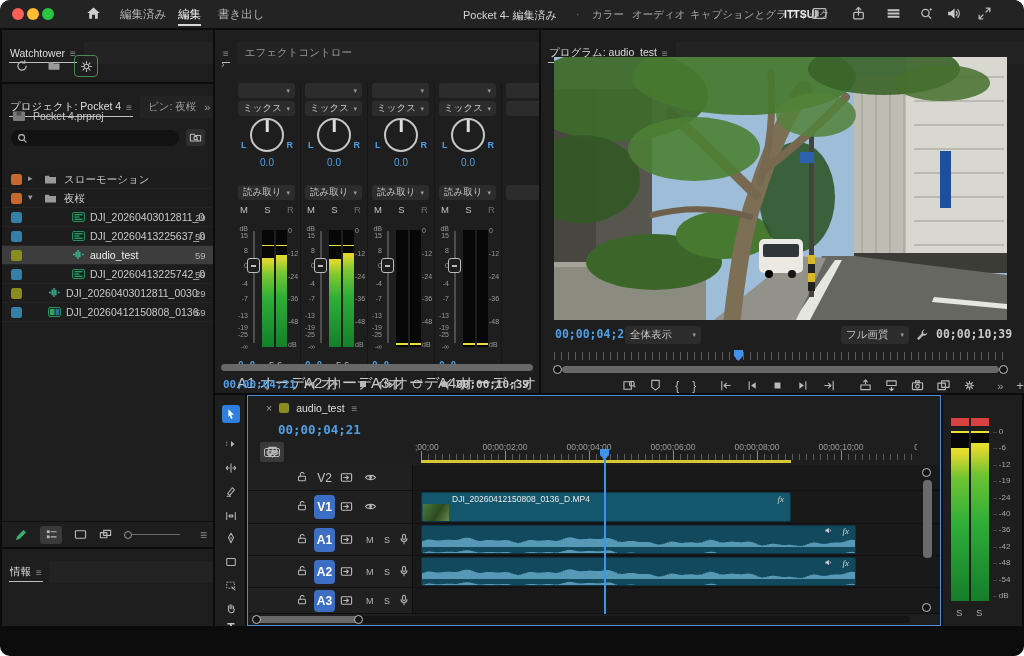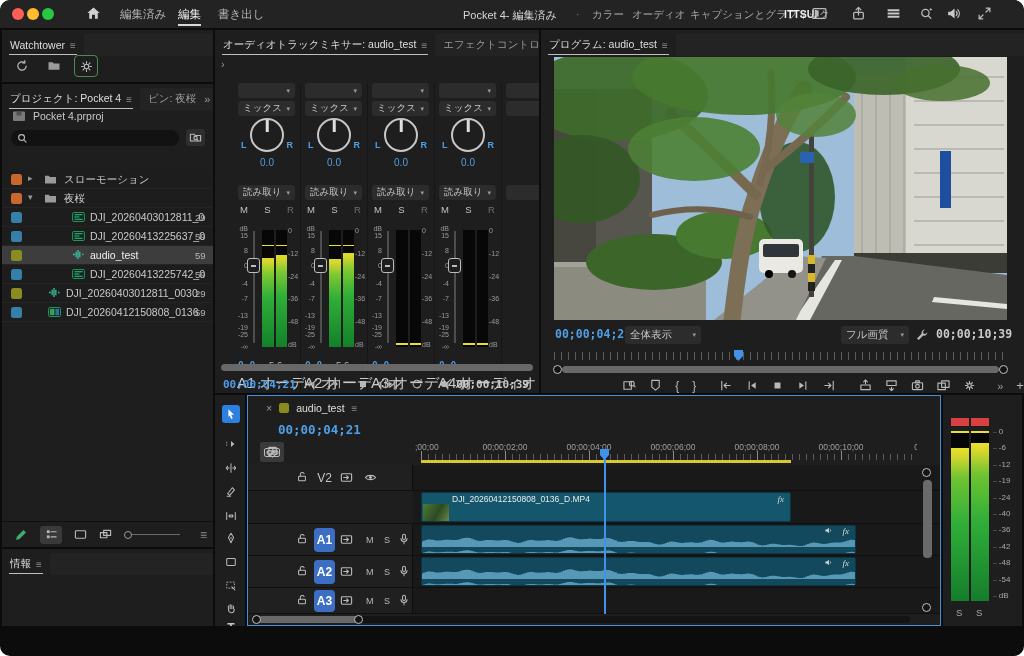--- a/index.html
+++ b/index.html
@@ -2,21 +2,21 @@
 <html><head>
 <meta charset="utf-8">
 <style>
 *{margin:0;padding:0;box-sizing:border-box;font-family:"Liberation Sans","DejaVu Sans",sans-serif}
 html,body{width:1024px;height:656px;background:#fff;overflow:hidden}
 #win{position:absolute;inset:0;background:#0c0c0c;border-radius:10px;overflow:hidden}
 .panel{position:absolute;background:#1e1e1e;overflow:hidden}
 svg{display:block}
 .st{stroke:#b9b9b9;fill:none;stroke-width:1.2;stroke-linecap:round;stroke-linejoin:round}
 .fl{fill:#b9b9b9;stroke:none}
-.tabbar{position:absolute;top:4px;left:0;right:0;height:22px;background:#232323;display:flex;align-items:center;font-size:10.5px;color:#9b9b9b;white-space:nowrap}
+.tabbar{position:absolute;top:12px;left:0;right:0;height:22px;background:#232323;display:flex;align-items:center;font-size:10.5px;color:#9b9b9b;white-space:nowrap}
 .tab{height:22px;display:flex;align-items:center;gap:5px;padding:0 8px;position:relative}
 .tab.active{color:#dfdfdf;background:#1e1e1e}
 .tab.active::after{content:"";position:absolute;left:7px;right:7px;bottom:1px;height:1px;background:#bfbfbf}
 .hamb{color:#8b8b8b;font-size:10px;font-weight:bold}
 .ovf{color:#9b9b9b;font-size:11px;margin-left:auto;padding-right:8px}
 .dd{position:absolute;background:#2c2c2c;border-radius:3px;color:#c6c6c6;font-size:9.5px;display:flex;align-items:center;justify-content:space-between;padding:0 5px;height:15px}
 .dd .chev{font-size:7px;color:#9a9a9a;margin-left:4px}
 .tcb{color:#4f9fe6;font-family:"DejaVu Sans Mono",monospace;font-weight:bold}
 .tcw{color:#c9c9c9;font-family:"DejaVu Sans Mono",monospace;font-weight:bold}
 .ic{display:inline-flex;align-items:center;justify-content:center}
@@ -337,21 +337,20 @@
         <div class="tab active">
           <span>情報</span>
           <span class="hamb">≡</span>
         </div>
       </div>
   </div>
 
   <div class="panel" style="left:215px;top:30px;width:324px;height:363px">
     <div class="tabbar">
       <div class="tab active">
-          <span>オーディオトラックミキサー: audio_test</span>
           <span class="hamb">≡</span>
         </div>
       <div class="tab">
           <span>エフェクトコントロー</span>
         </div>
 
     </div>
     <span style="position:absolute;left:6px;top:28px;color:#9a9a9a;font-size:11px">›</span>
 
     <div class="strip" style="left:19px">
@@ -936,20 +935,41 @@
             <svg viewBox="0 0 14 14" width="13" height="13">
               <path d="M1.5 7C3.5 4 10.5 4 12.5 7 10.5 10 3.5 10 1.5 7z" class="st"></path>
               <circle cx="7" cy="7" r="1.6" class="fl"></circle>
             </svg>
           </span>
       </div>
       <div class="tbody"></div>
     </div>
 
     <div class="trkrow" style="top:95px;height:33px">
+      <div class="thead">
+        <span class="hic" style="left:48px">
+            <svg viewBox="0 0 14 14" width="12" height="12">
+              <rect x="3" y="6" width="8" height="5.5" rx="1" class="st"></rect>
+              <path d="M5 6V4a2.3 2.3 0 0 1 4.4-.9" class="st"></path>
+            </svg>
+          </span>
+        <span class="tbadge">V1</span>
+        <span class="hic" style="left:92px">
+            <svg viewBox="0 0 14 14" width="13" height="13">
+              <rect x="1.5" y="3" width="11" height="8" rx="1" class="st"></rect>
+              <path d="M4 7h5M7.2 5.2 9 7l-1.8 1.8" class="st"></path>
+            </svg>
+          </span>
+        <span class="hic" style="left:116px">
+            <svg viewBox="0 0 14 14" width="13" height="13">
+              <path d="M1.5 7C3.5 4 10.5 4 12.5 7 10.5 10 3.5 10 1.5 7z" class="st"></path>
+              <circle cx="7" cy="7" r="1.6" class="fl"></circle>
+            </svg>
+          </span>
+      </div>
       <div class="tbody">
         <div class="clip" style="left:8px;top:1px;width:370px;bottom:1px">
           <span style="position:absolute;left:30px;top:1px;font-size:8.5px;color:#eaeaea;white-space:nowrap">DJI_20260412150808_0136_D.MP4</span>
           <span class="fx" style="position:absolute;right:6px;top:1px">fx</span>
           <div style="position:absolute;left:1px;top:11px;width:26px;height:18px;background:linear-gradient(120deg,#4d7a35,#2c4a22 55%,#6b8a4a)"></div>
         </div>
       </div>
     </div>
 
     <div class="trkrow" style="top:128px;height:32px">

